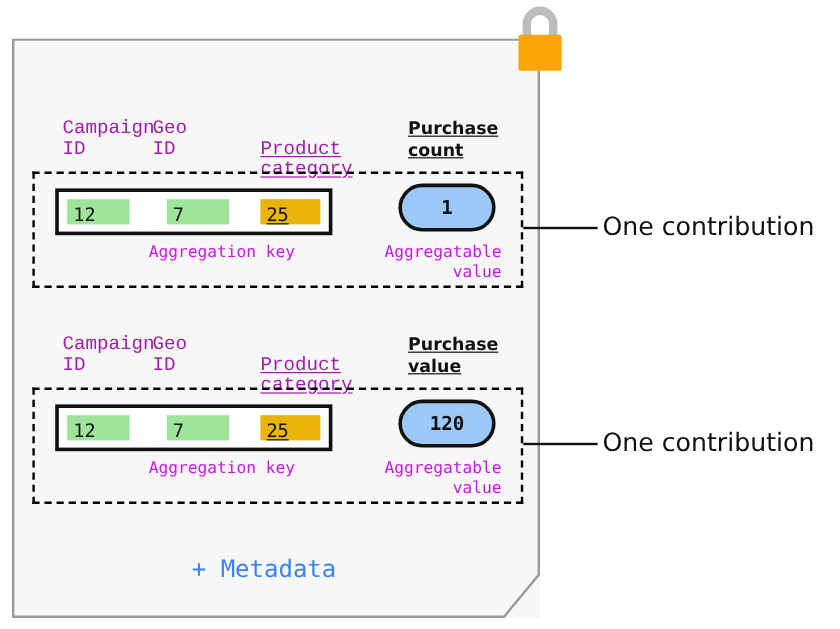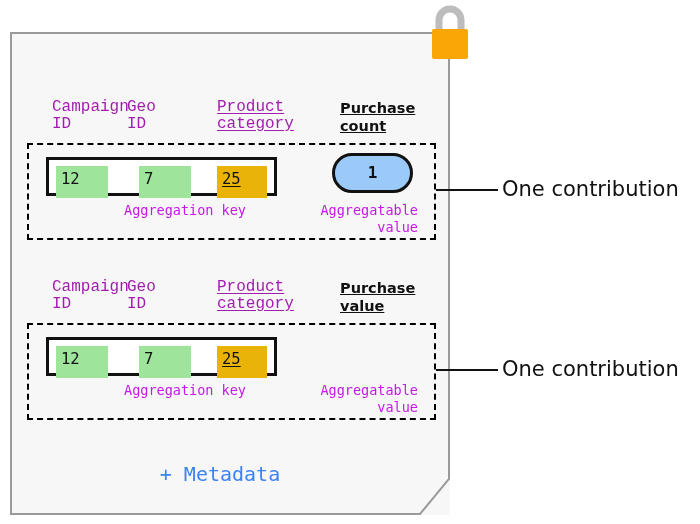--- a/index.html
+++ b/index.html
@@ -67,21 +67,21 @@
   .hdr {
     position: absolute;
     font-family: Liberation Mono, monospace;
     font-size: 16px;
     line-height: 17px;
     color: #a21caf;
     white-space: pre;
   }
   .hdr.campaign { left: 25px; top: 0; }
   .hdr.geo      { left: 100px; top: 0; }
-  .hdr.product  { left: 190px; top: 0; text-decoration: underline; text-underline-offset: 2px; }
+  .hdr.product  { left: 190px; top: 17px; text-decoration: underline; text-underline-offset: 2px; }
 
   .hdr-bold {
     position: absolute;
     font-family: "DejaVu Sans", sans-serif;
     font-weight: bold;
     font-size: 14.5px;
     line-height: 18px;
     color: #111111;
     white-space: pre;
     left: 313px;
@@ -96,21 +96,21 @@
     top: 12px;
     width: 231px;
     height: 39px;
     background: #ffffff;
     border: 3px solid #111111;
     box-sizing: border-box;
   }
   .key-cell {
     position: absolute;
     top: 6px;
-    height: 32px;
+    height: 21px;
     font-family: "DejaVu Sans Mono", monospace;
     font-size: 15.5px;
     line-height: 26px;
     color: #111111;
     padding-left: 5px;
     box-sizing: border-box;
     white-space: pre;
   }
   .key-cell.c0 { left: 7px;   width: 52px; background: #9ee49b; }
   .key-cell.c1 { left: 90px;  width: 52px; background: #9ee49b; }
@@ -244,20 +244,21 @@
   <div class="hdr-bold">Purchase
 value</div>
 </div>
 
 <div class="contribution second">
   <div class="key-frame">
     <div class="key-cell c0">12</div>
     <div class="key-cell c1">7</div>
     <div class="key-cell c2 underlined"><span>25</span></div>
   </div>
+  <div class="value-pill">120</div>
   <div class="caption agg-key">Aggregation key</div>
   <div class="caption agg-value">Aggregatable
 value</div>
 </div>
 
 <div class="leader second"></div>
 <div class="annotation second">One contribution</div>
 
 <div class="metadata">+ Metadata</div>
 

